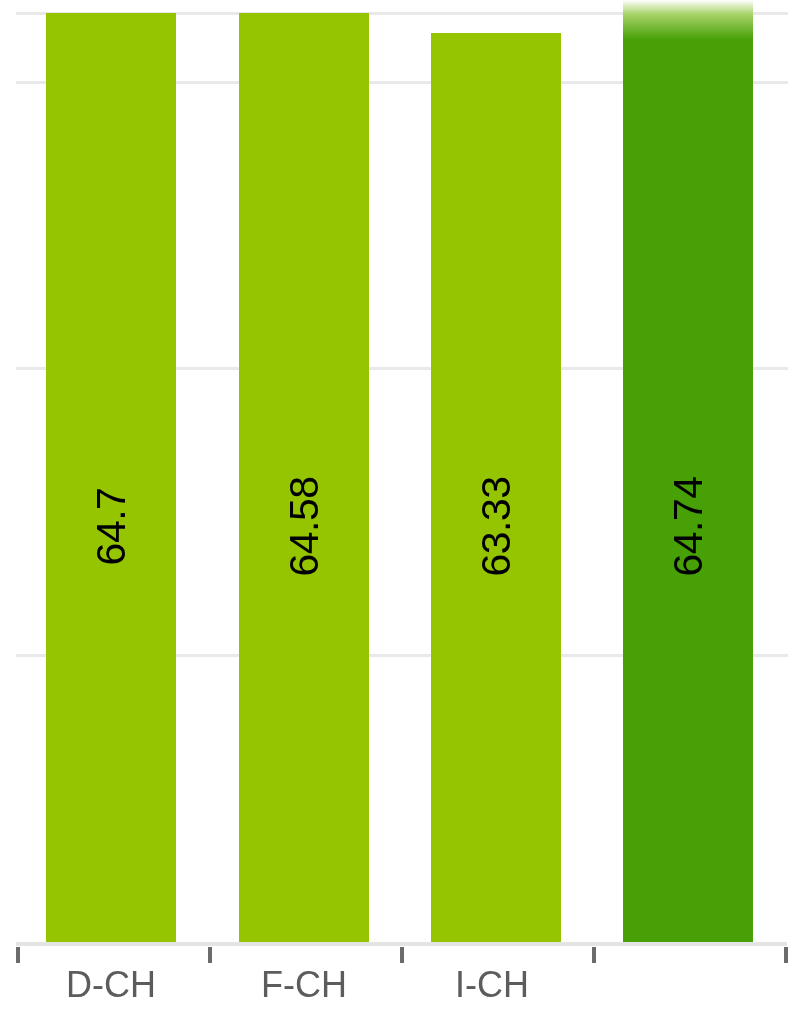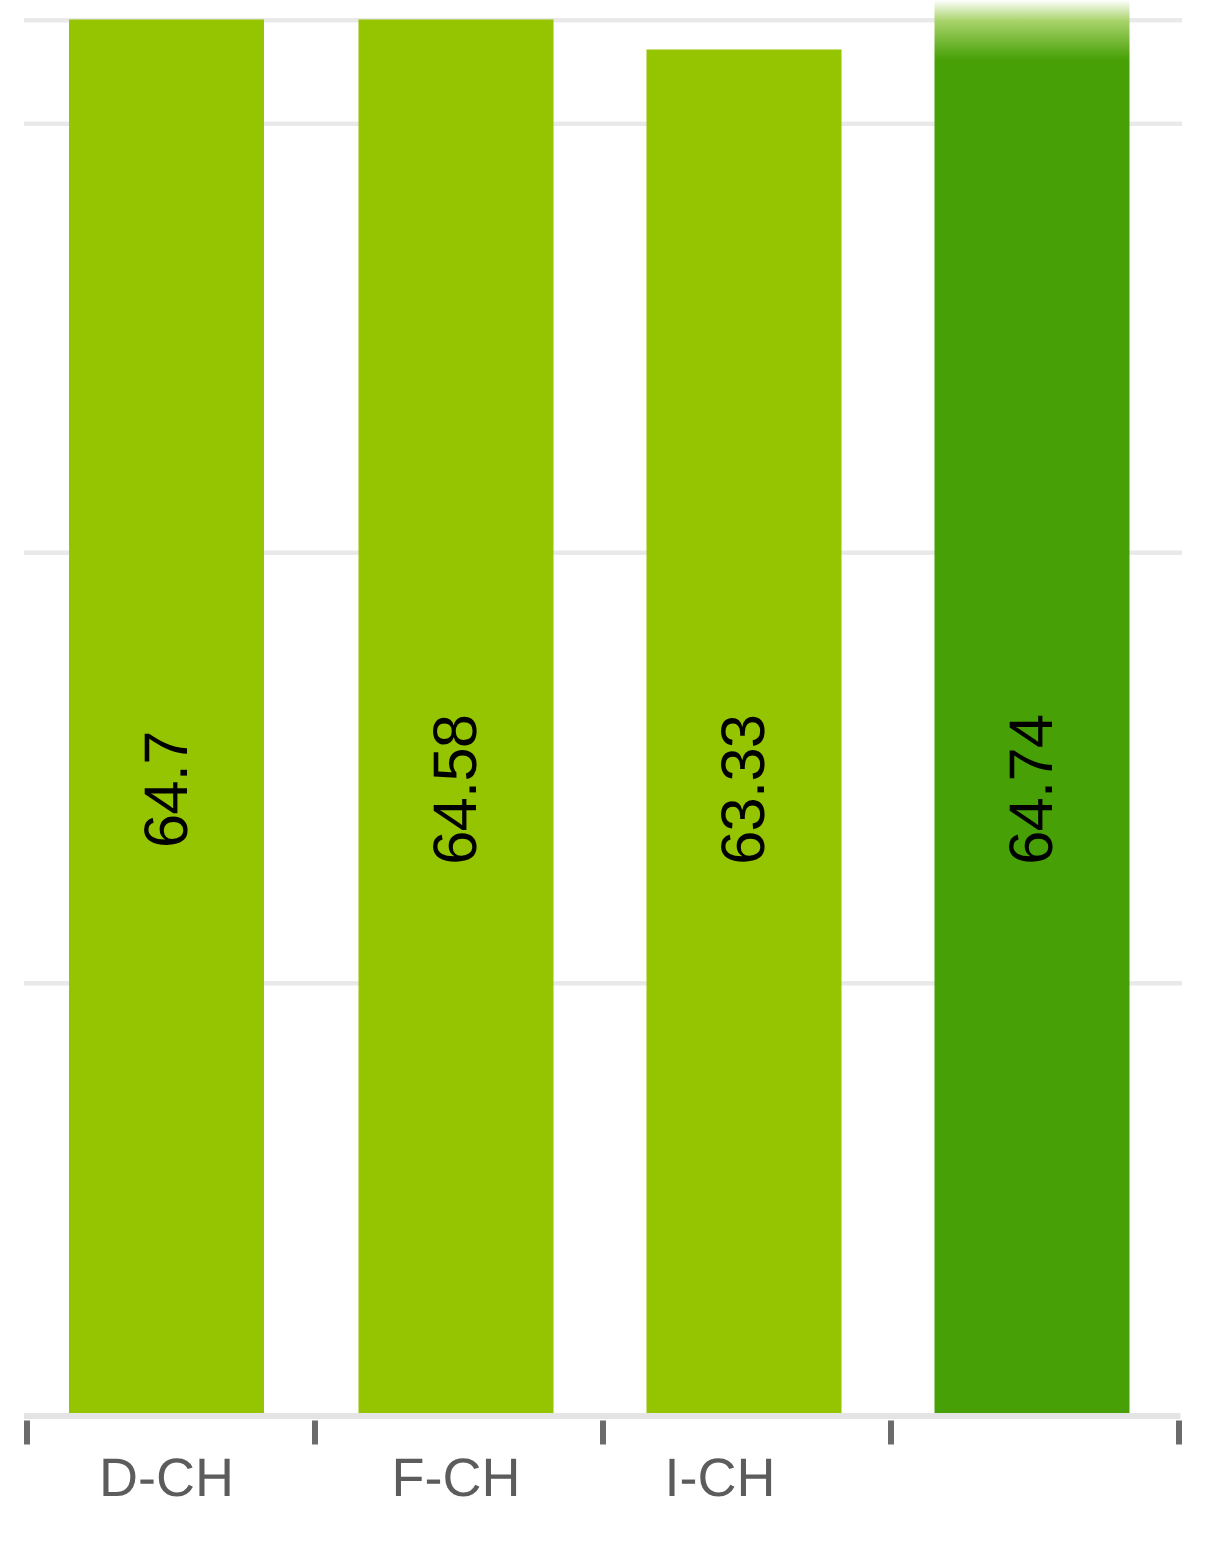--- a/index.html
+++ b/index.html
@@ -128,16 +128,16 @@
     <div class="tick" style="left:208px"></div>
     <div class="tick" style="left:400px"></div>
     <div class="tick" style="left:592px"></div>
     <div class="tick" style="left:784px"></div>
 
   </div>
 
   <div id="category-labels">
     <div class="cat-label" style="left:11px; width:200px;">D-CH</div>
     <div class="cat-label" style="left:204px; width:200px;">F-CH</div>
-    <div class="cat-label" style="left:380px; width:200px;">I-CH</div>
+    <div class="cat-label" style="left:392px; width:200px;">I-CH</div>
   </div>
 
 </div>
 
 </body></html>

